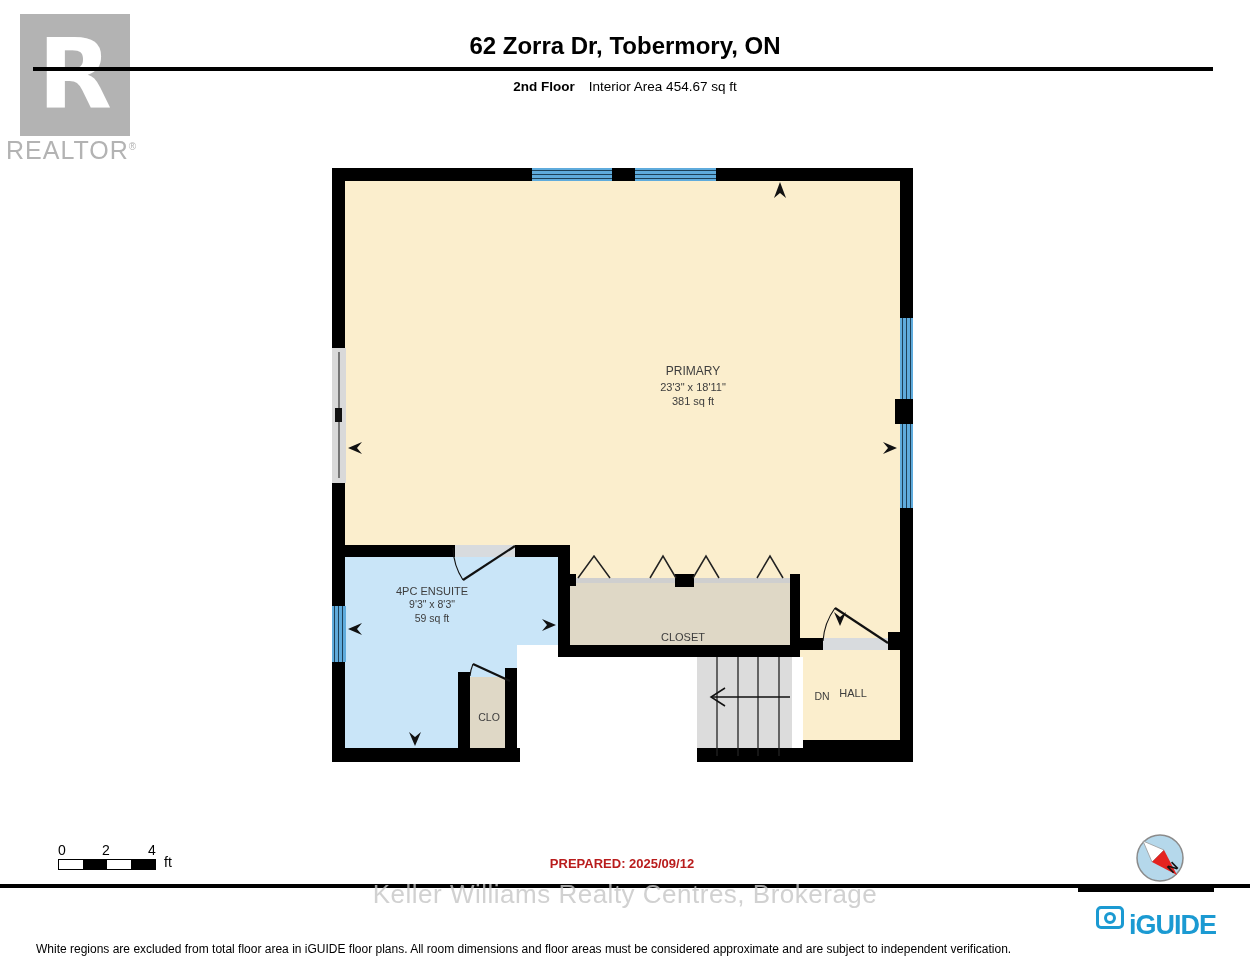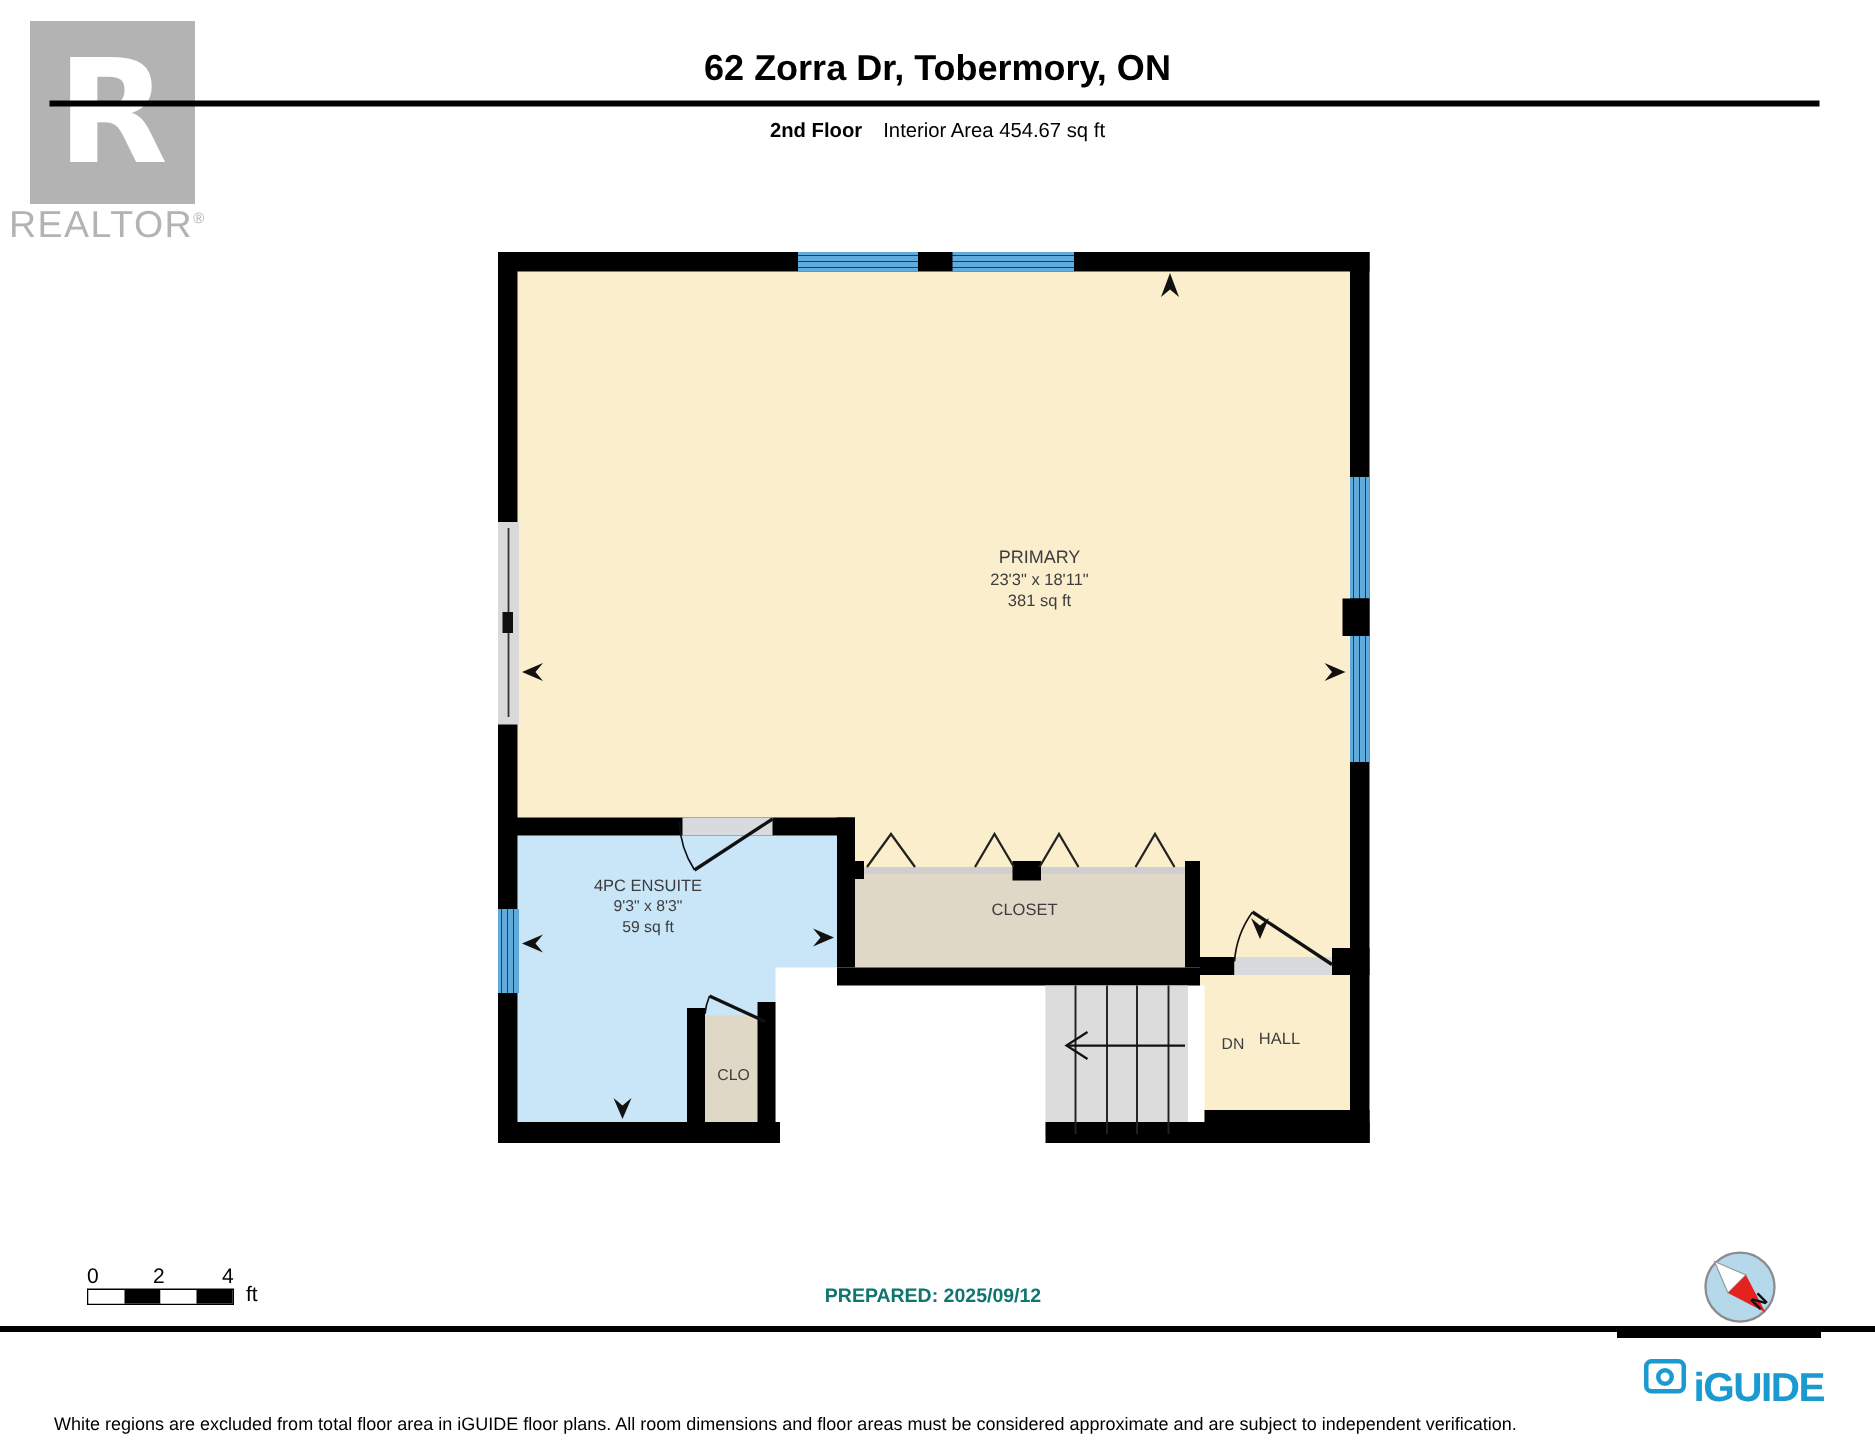--- a/index.html
+++ b/index.html
@@ -21,21 +21,21 @@
      var(--winblue) 3px,var(--winblue) 6px,var(--winline) 6px,var(--winline) 7px,
      var(--winblue) 7px,var(--winblue) 10px,var(--winline) 10px,var(--winline) 11px,
      var(--winblue) 11px);}
   .overlay{position:absolute;left:0;top:0;pointer-events:none;}
   #title{position:absolute;left:0;top:32px;width:1250px;text-align:center;
          font-size:24px;font-weight:bold;color:#000;}
   #subtitle{position:absolute;left:0;top:79px;width:1250px;text-align:center;
             font-size:13.5px;color:#000;}
   #subtitle .floor{font-weight:bold;margin-right:14px;}
   #prepared{position:absolute;left:0;top:856px;width:1244px;text-align:center;
-            font-size:13px;font-weight:bold;color:#0f766e;}
+            font-size:13px;font-weight:bold;color:#b91c1c;}
   #watermark{position:absolute;left:0;top:879px;width:1250px;text-align:center;
              font-size:26px;color:var(--wmark);opacity:.8;letter-spacing:.5px;}
   #disclaimer{position:absolute;left:36px;top:942px;font-size:12px;color:#000;white-space:nowrap;}
   #realtor-box{position:absolute;left:20px;top:14px;width:110px;height:122px;
                background:var(--logogray);color:#fff;text-align:center;
                font:bold 96px/122px "DejaVu Sans",sans-serif;}
   #realtor-text{position:absolute;left:6px;top:136px;width:140px;color:var(--logogray);
                 font-size:25px;letter-spacing:1px;}
   #realtor-text sup{font-size:10px;}
   #iguide{position:absolute;left:1096px;top:894px;color:var(--iguide);display:flex;align-items:center;}
@@ -151,21 +151,21 @@
     <div class="lbl" style="left:361px;top:196px;">
       <div>PRIMARY</div>
       <div style="font-size:11px;">23'3" x 18'11"</div>
       <div style="font-size:11px;">381 sq ft</div>
     </div>
     <div class="lbl" style="left:100px;top:416px;font-size:11px;">
       <div>4PC ENSUITE</div>
       <div style="font-size:10.5px;">9'3" x 8'3"</div>
       <div style="font-size:10.5px;">59 sq ft</div>
     </div>
-    <div class="lbl" style="left:351px;top:432px;font-size:11px;">CLOSET</div>
+    <div class="lbl" style="left:351px;top:462px;font-size:11px;">CLOSET</div>
     <div class="lbl small" style="left:157px;top:543px;">CLO</div>
     <div class="lbl small" style="left:490px;top:522px;">DN</div>
     <div class="lbl" style="left:521px;top:518px;font-size:11px;">HALL</div>
   </div>
 
   <div class="abs" style="left:58px;top:842px;width:190px;height:34px;">
     <span class="scale-num" style="left:0;top:0;">0</span>
     <span class="scale-num" style="left:44px;top:0;">2</span>
     <span class="scale-num" style="left:90px;top:0;">4</span>
     <div class="abs" style="left:0;top:17px;width:96px;height:9px;border:1.5px solid #000;font-size:0;">
@@ -178,20 +178,21 @@
 
   <svg class="abs" style="left:1130px;top:828px;" width="60" height="60" viewBox="0 0 60 60">
     <circle cx="30" cy="30" r="23" fill="var(--compassfill)" stroke="#8b8b8b" stroke-width="1.5"></circle>
     <polygon points="13,13 34,22 22,34" fill="#fff" stroke="#999" stroke-width="0.8"></polygon>
     <polygon points="47,47 34,22 22,34" fill="var(--compassred)"></polygon>
   </svg>
   <div id="compass-n">N</div>
 
   <div class="rule" style="left:0;top:884px;width:1250px;height:4px;"></div>
   <div class="rule" style="left:1078px;top:884px;width:136px;height:8px;"></div>
+  <div id="watermark">Keller Williams Realty Centres, Brokerage</div>
   <div id="disclaimer">White regions are excluded from total floor area in iGUIDE floor plans. All room dimensions and floor areas must be considered approximate and are subject to independent verification.</div>
 
   <div id="iguide">
     <span class="cam">
         <span class="lens"></span>
       </span>
     <span class="word">iGUIDE</span>
   </div>
 
 </div>

